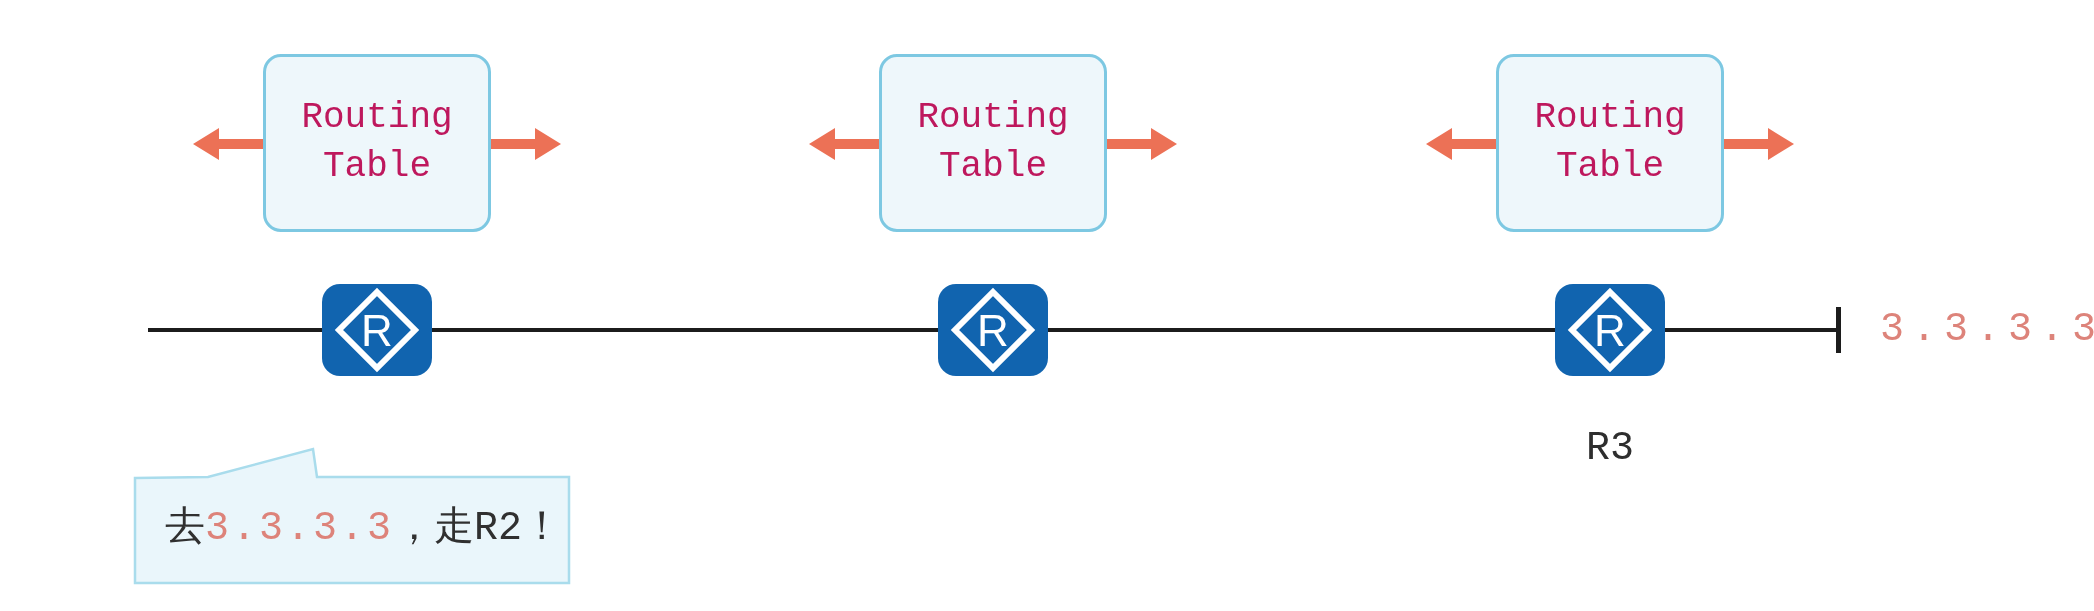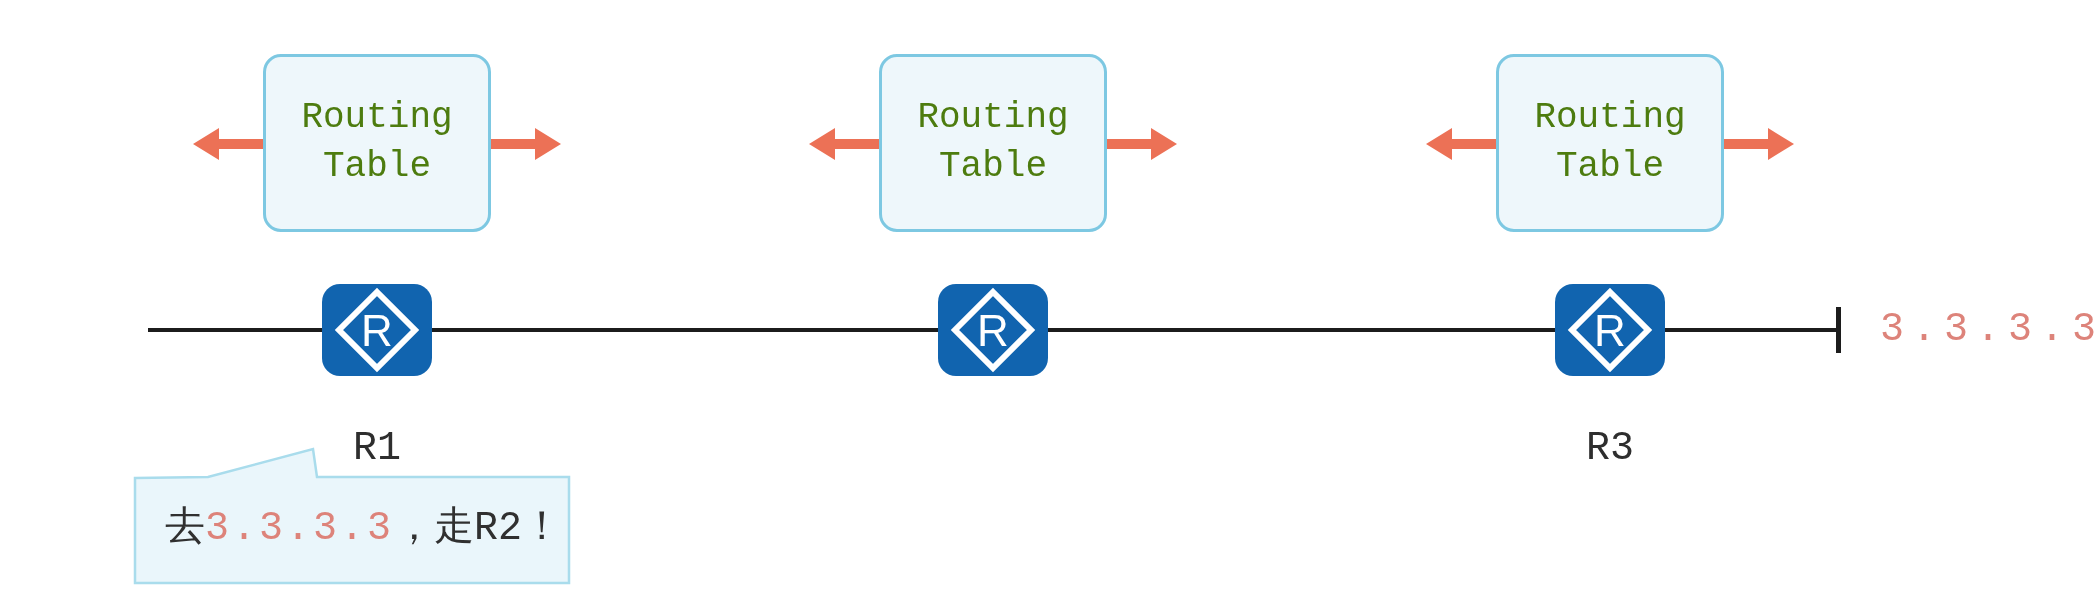--- a/index.html
+++ b/index.html
@@ -25,21 +25,21 @@
     letter-spacing:8px;white-space:nowrap;
   }
   
   .router-group{position:absolute;top:0;width:400px;height:611px;}
   .rg-1{left:177px;} .rg-2{left:793px;} .rg-3{left:1410px;}
   .rt-box{
     position:absolute;left:86px;top:54px;
     width:228px;height:178px;box-sizing:border-box;
     background:#eef7fb;border:3px solid #7dc8e2;border-radius:18px;
     display:flex;align-items:center;justify-content:center;text-align:center;
-    font-size:36px;line-height:1.35;color:#4d7c0f;
+    font-size:36px;line-height:1.35;color:#be185d;
     white-space:pre-line;
   }
   .arrow{position:absolute;top:126px;width:70px;height:36px;}
   .arrow.left{left:16px;}
   .arrow.right{left:314px;}
   .router-icon{position:absolute;left:145px;top:284px;width:110px;height:92px;}
   .router-label{
     position:absolute;left:0;top:426px;width:400px;
     text-align:center;font-size:40px;color:#2e2e2e;
   }
@@ -69,21 +69,20 @@
     <div class="rt-box">Routing Table</div>
     <svg class="arrow right" viewBox="0 0 70 36">
       <rect x="0" y="13" width="48" height="10" fill="#ec7156"></rect>
       <polygon points="44,2 70,18 44,34" fill="#ec7156"></polygon>
     </svg>
     <svg class="router-icon" viewBox="0 0 110 92">
       <rect x="0" y="0" width="110" height="92" rx="18" fill="#1164af"></rect>
       <polygon points="55,8 93,46 55,84 17,46" fill="none" stroke="#ffffff" stroke-width="6"></polygon>
       <text x="55" y="62" text-anchor="middle" font-size="44" fill="#ffffff" font-family="Liberation Sans, sans-serif">R</text>
     </svg>
-    <div class="router-label">R1</div>
   </div>
 
   <div class="router-group rg-2">
     <svg class="arrow left" viewBox="0 0 70 36">
       <polygon points="26,2 0,18 26,34" fill="#ec7156"></polygon>
       <rect x="22" y="13" width="48" height="10" fill="#ec7156"></rect>
     </svg>
     <div class="rt-box">Routing Table</div>
     <svg class="arrow right" viewBox="0 0 70 36">
       <rect x="0" y="13" width="48" height="10" fill="#ec7156"></rect>

